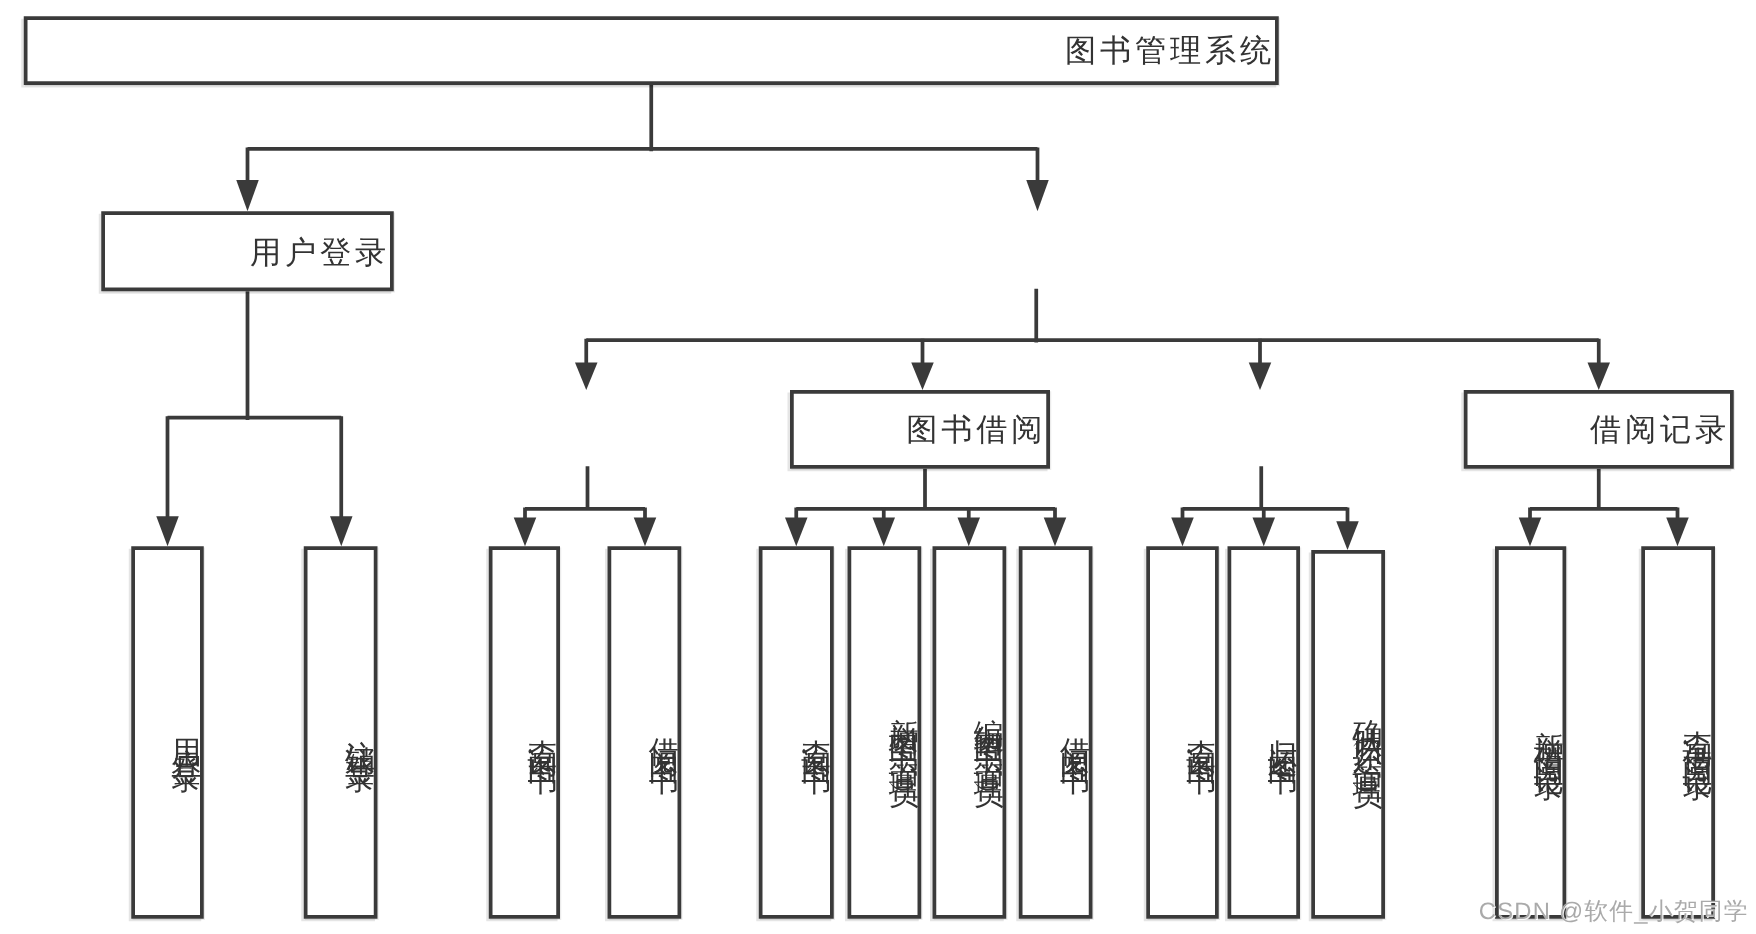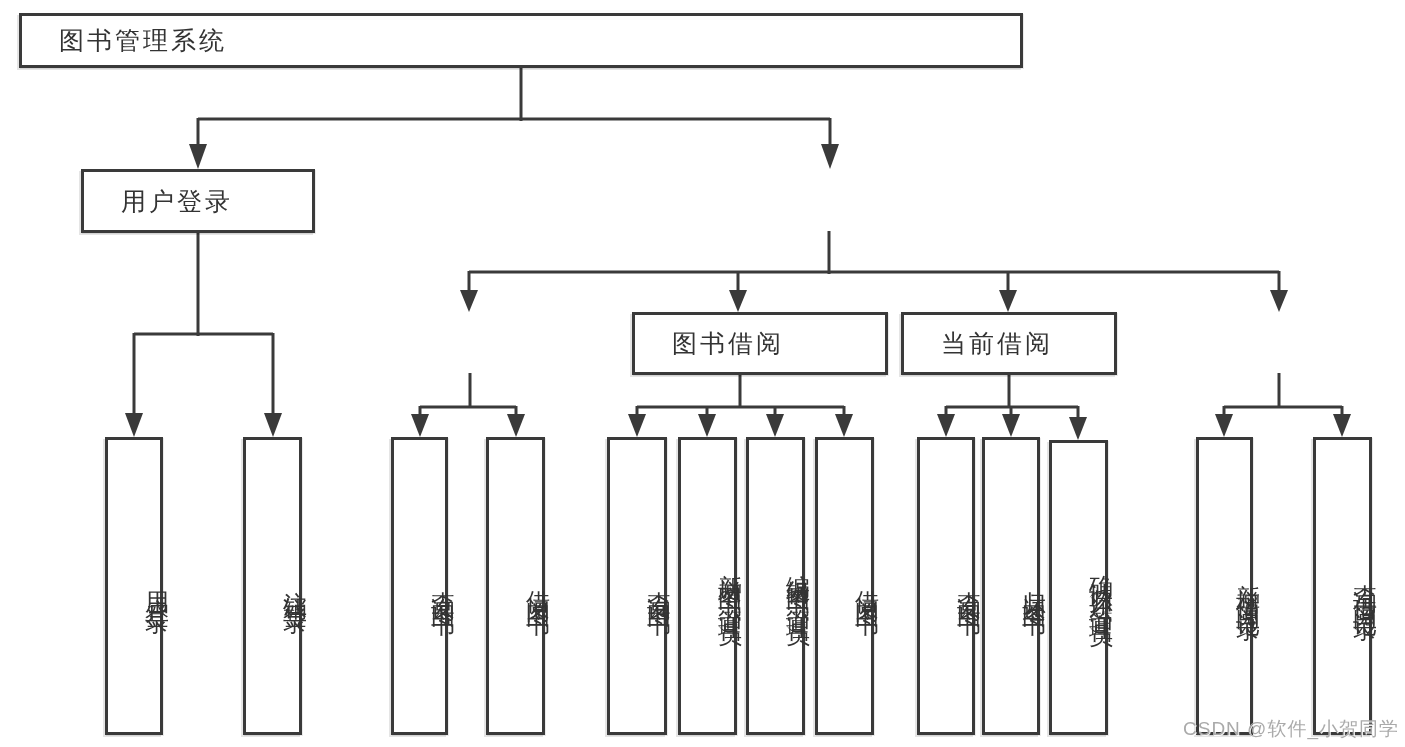--- a/index.html
+++ b/index.html
@@ -18,21 +18,21 @@
     overflow:hidden;
   }
   #connectors{position:absolute;left:0;top:0;pointer-events:none;}
   #connectors path{stroke:var(--line);stroke-width:3;fill:none;}
   #connectors polygon{fill:var(--line);stroke:none;}
   .hbox,.vbox{
     position:absolute;
     box-sizing:border-box;
     background:#fff;
     border:3px solid var(--line);
-    display:flex;align-items:center;justify-content:flex-start;
+    display:flex;align-items:center;justify-content:flex-end;
     box-shadow:-2px 2px 0 rgba(0,0,0,0.10),1px 1px 0 rgba(0,0,0,0.08);
     padding-left:37px;
   }
   .hbox span{
     font-size:25px;letter-spacing:3px;color:var(--text);white-space:nowrap;
   }
   .vbox span{
     writing-mode:vertical-rl;
     text-orientation:mixed;
     font-size:24px;letter-spacing:7px;color:var(--text);
@@ -128,25 +128,25 @@
   </svg>
 
   <div class="hbox" style="left:19px;top:13px;width:1004px;height:55px">
     <span>图书管理系统</span>
   </div>
 
   <div class="hbox" style="left:81px;top:169px;width:234px;height:64px">
     <span>用户登录</span>
   </div>
 
-  <div class="hbox" style="left:632px;top:312px;width:256px;height:63px">
+  <div class="hbox" style="left:632px;top:312px;width:208px;height:63px">
     <span>图书借阅</span>
   </div>
-  <div class="hbox" style="left:901px;top:312px;width:216px;height:63px">
-    <span>当前借阅</span>
+  <div class="hbox" style="left:1171px;top:312px;width:216px;height:63px">
+    <span>借阅记录</span>
   </div>
 
   <div class="vbox" style="left:105px;top:437px;width:58px;height:298px">
     <span>用户登录</span>
   </div>
   <div class="vbox" style="left:243px;top:437px;width:59px;height:298px">
     <span>注销登录</span>
   </div>
 
   <div class="vbox" style="left:391px;top:437px;width:57px;height:298px">

